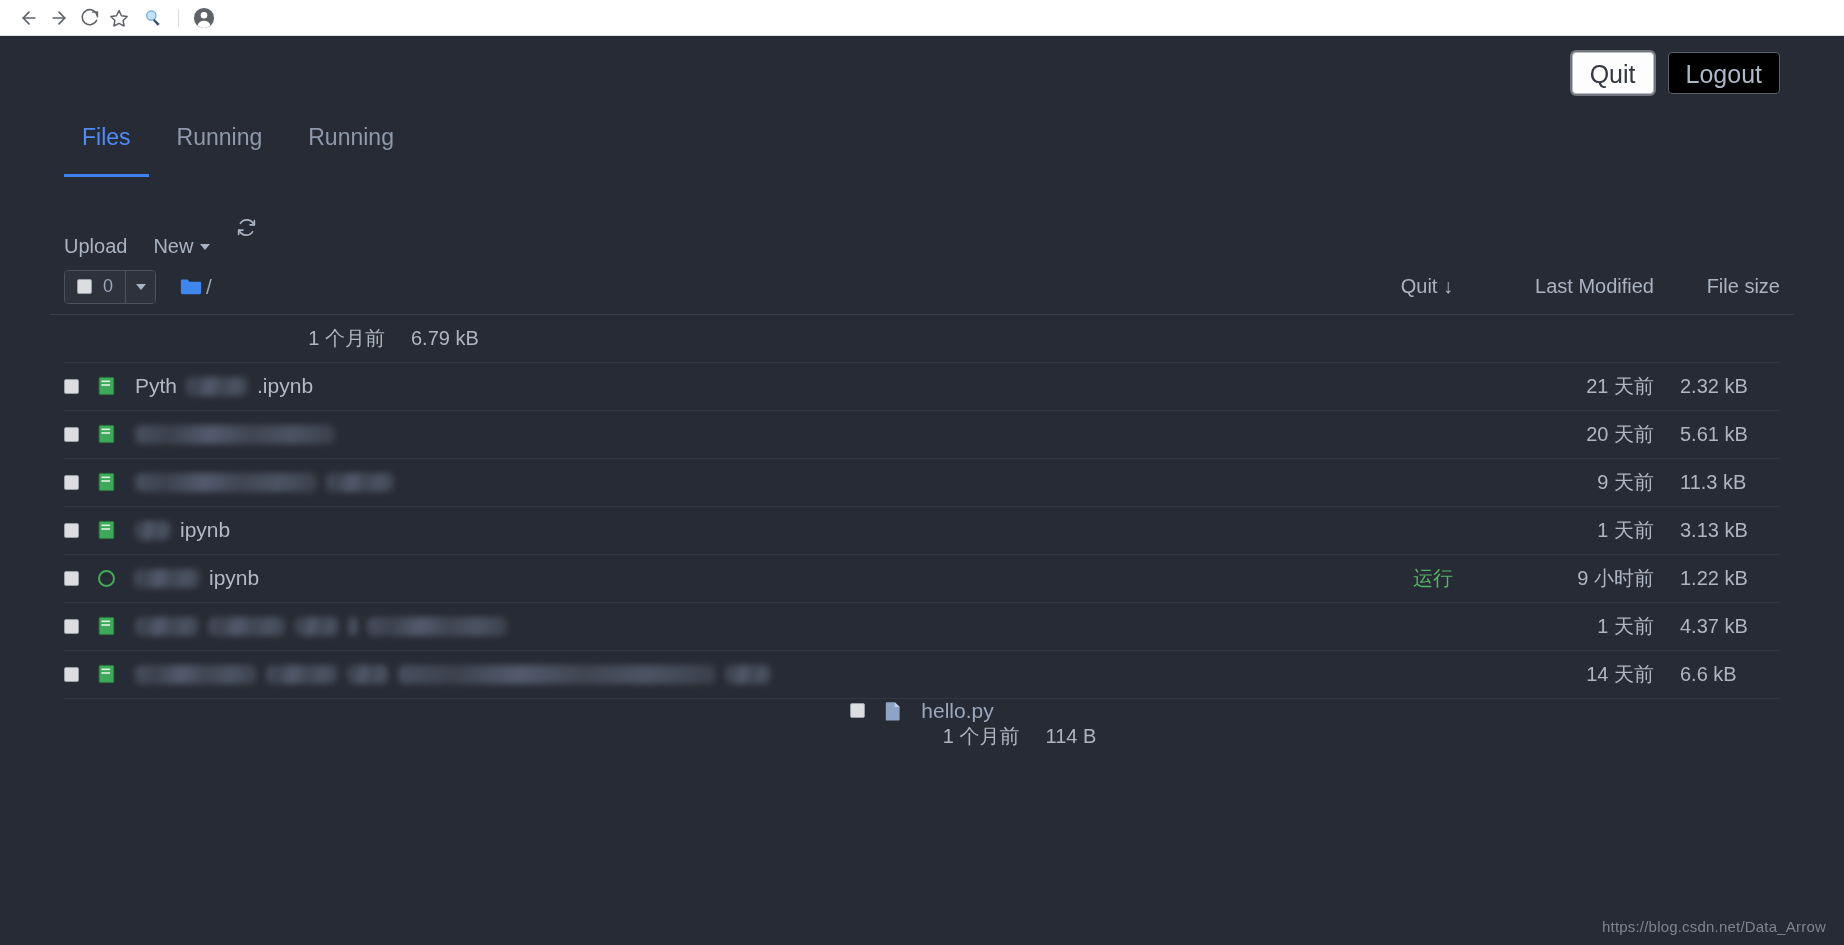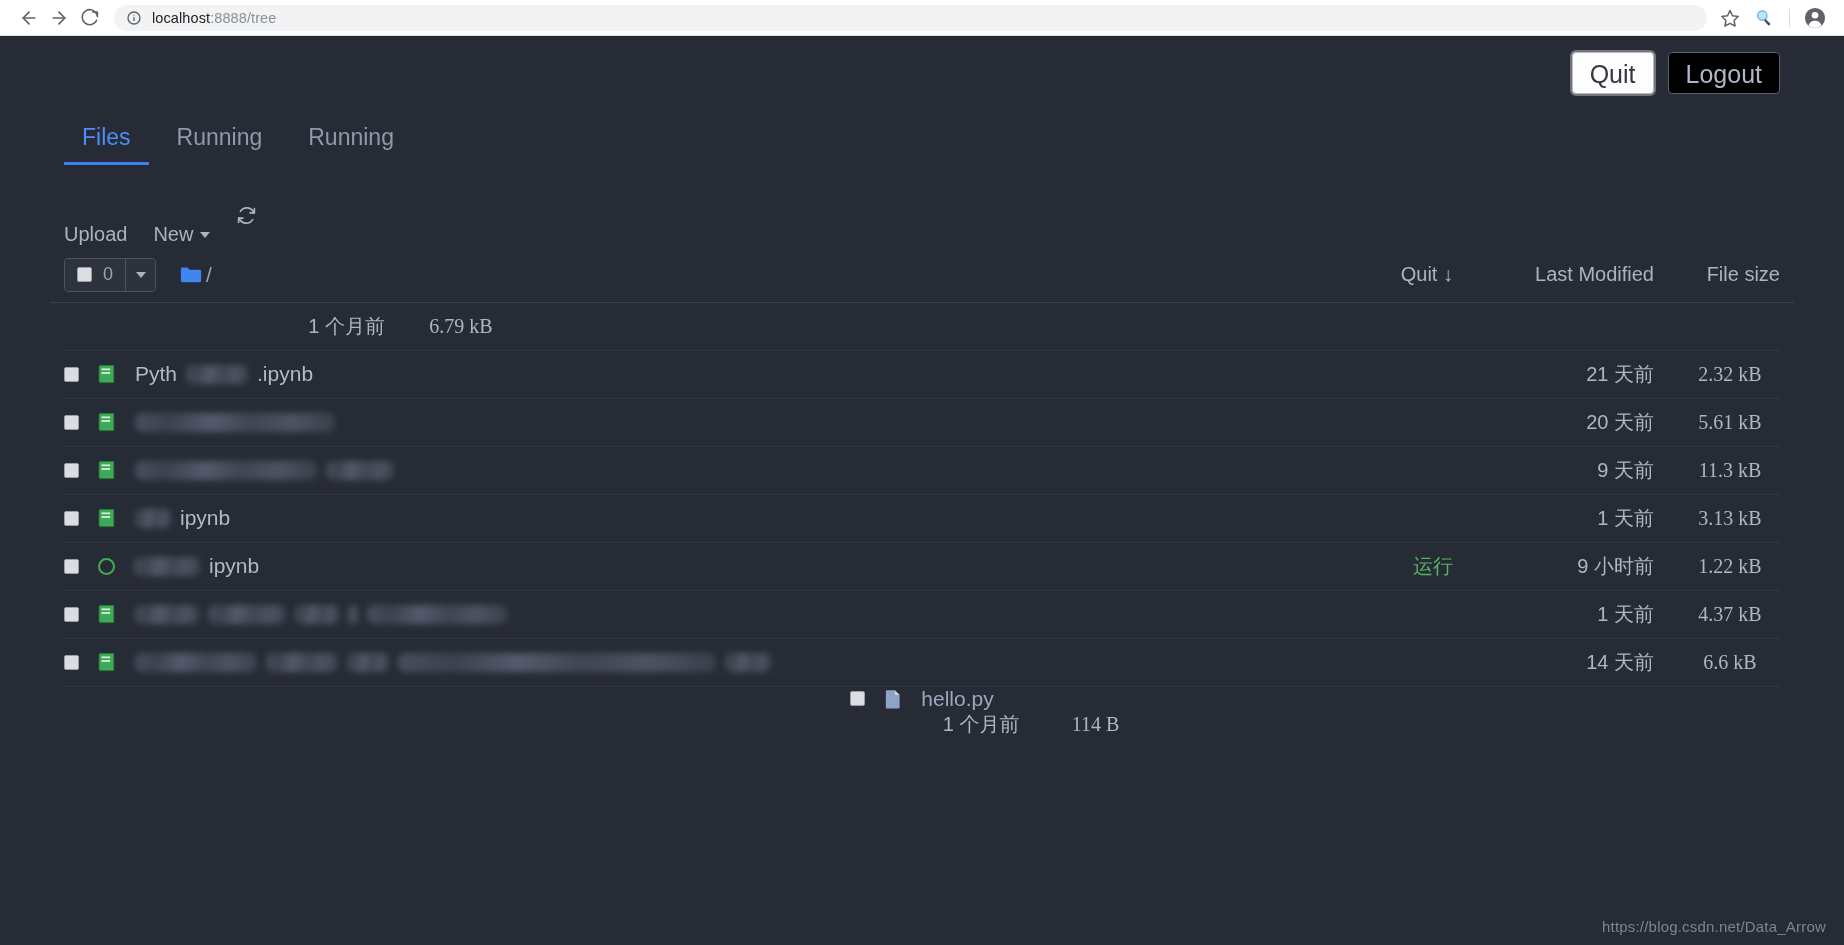--- a/index.html
+++ b/index.html
@@ -122,21 +122,21 @@
   .tabs {
     display: flex;
     align-items: flex-end;
     gap: 10px;
     margin-top: 24px;
     padding-left: 14px;
   }
   .tab {
     font-size: 23px;
     color: #8f99ab;
-    padding: 6px 18px 11px;
+    padding: 6px 18px 23px;
     border-bottom: 3px solid transparent;
     cursor: pointer;
     white-space: nowrap;
   }
   .tab.active {
     color: #4d8df7;
     border-bottom-color: #3f80f0;
   }
 
   
@@ -292,21 +292,21 @@
     gap: 26px;
     flex: 0 0 auto;
   }
   .cell {
     font-size: 20px;
     color: #aeb6c3;
     white-space: nowrap;
   }
   .cell-run { width: 120px; text-align: right; color: #54b463; }
   .cell-mod { width: 175px; text-align: right; }
-  .cell-size{ width: 100px; text-align: center; font-family: Liberation Serif, serif; }
+  .cell-size{ width: 100px; text-align: left; }
 
   
   .icon { width: 22px; height: 22px; flex: 0 0 auto; display: block; }
   .running-dot {
     width: 17px; height: 17px;
     border: 2.4px solid #41ad54;
     border-radius: 50%;
     flex: 0 0 auto;
     margin: 0 2px;
   }
@@ -338,30 +338,20 @@
         <polyline points="12 5 19 12 12 19"></polyline>
       </svg>
   </div>
   <div class="nav-btn">
     <svg width="19" height="19" viewBox="0 0 24 24" fill="none" stroke="currentColor" stroke-width="2" stroke-linecap="round" stroke-linejoin="round">
         <polyline points="22 11 22 5 16 5"></polyline>
         <path d="M21.5 9A9.5 9.5 0 1 0 21 15.5"></path>
       </svg>
   </div>
 
-  <div class="omnibox">
-    <span class="omnibox-info">
-      <svg width="16" height="16" viewBox="0 0 24 24" fill="none" stroke="currentColor" stroke-width="2">
-          <circle cx="12" cy="12" r="9"></circle>
-          <line x1="12" y1="11" x2="12" y2="16.5"></line>
-          <circle cx="12" cy="7.8" r="0.9" fill="currentColor" stroke="none"></circle>
-        </svg>
-    </span>
-    <span class="omnibox-url"><span>localhost</span><span class="dim">:8888/tree</span></span>
-  </div>
 
   <div class="chrome-right">
     <div class="chrome-icon">
       <svg width="20" height="20" viewBox="0 0 24 24" fill="none" stroke="currentColor" stroke-width="1.8" stroke-linejoin="round">
           <polygon points="12 3 15 9.3 21.8 10.2 16.9 14.9 18.1 21.6 12 18.4 5.9 21.6 7.1 14.9 2.2 10.2 9 9.3"></polygon>
         </svg>
     </div>
     <div class="chrome-icon">
       <svg width="20" height="20" viewBox="0 0 24 24" fill="none">
           <circle cx="10" cy="9" r="5.6" fill="#bfe3fb" stroke="#6aa9d6" stroke-width="1.4"></circle>

